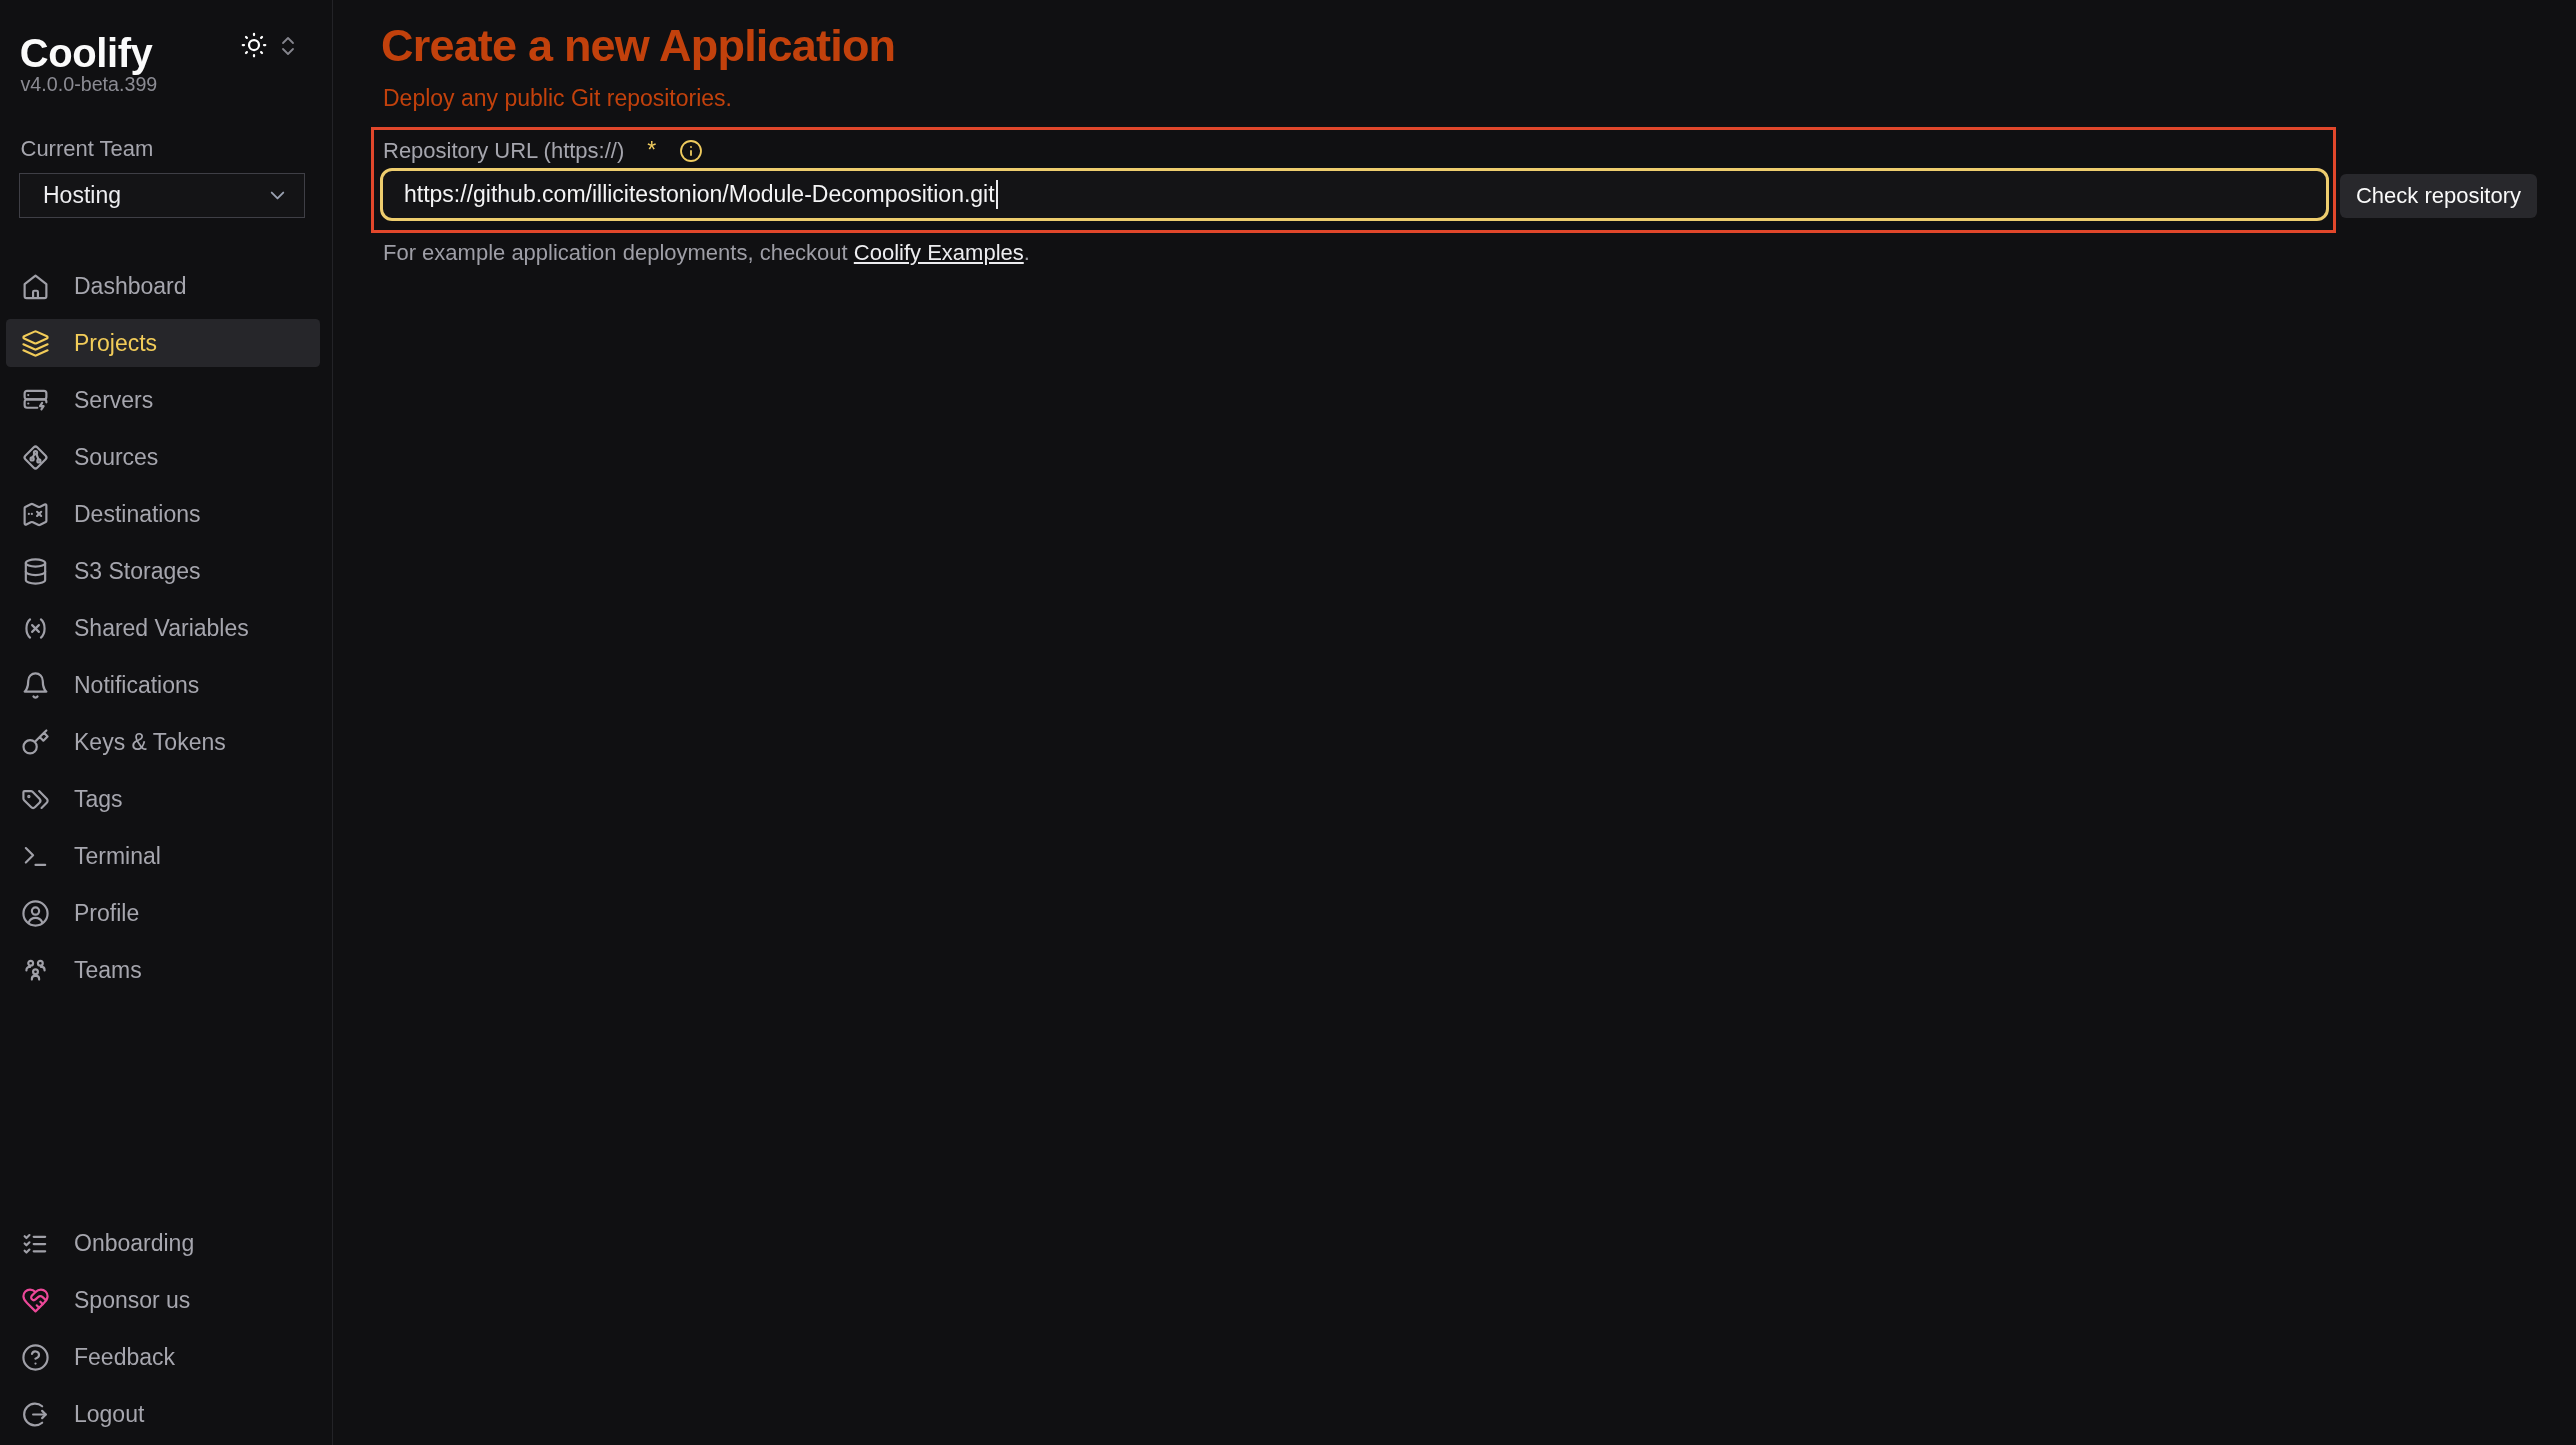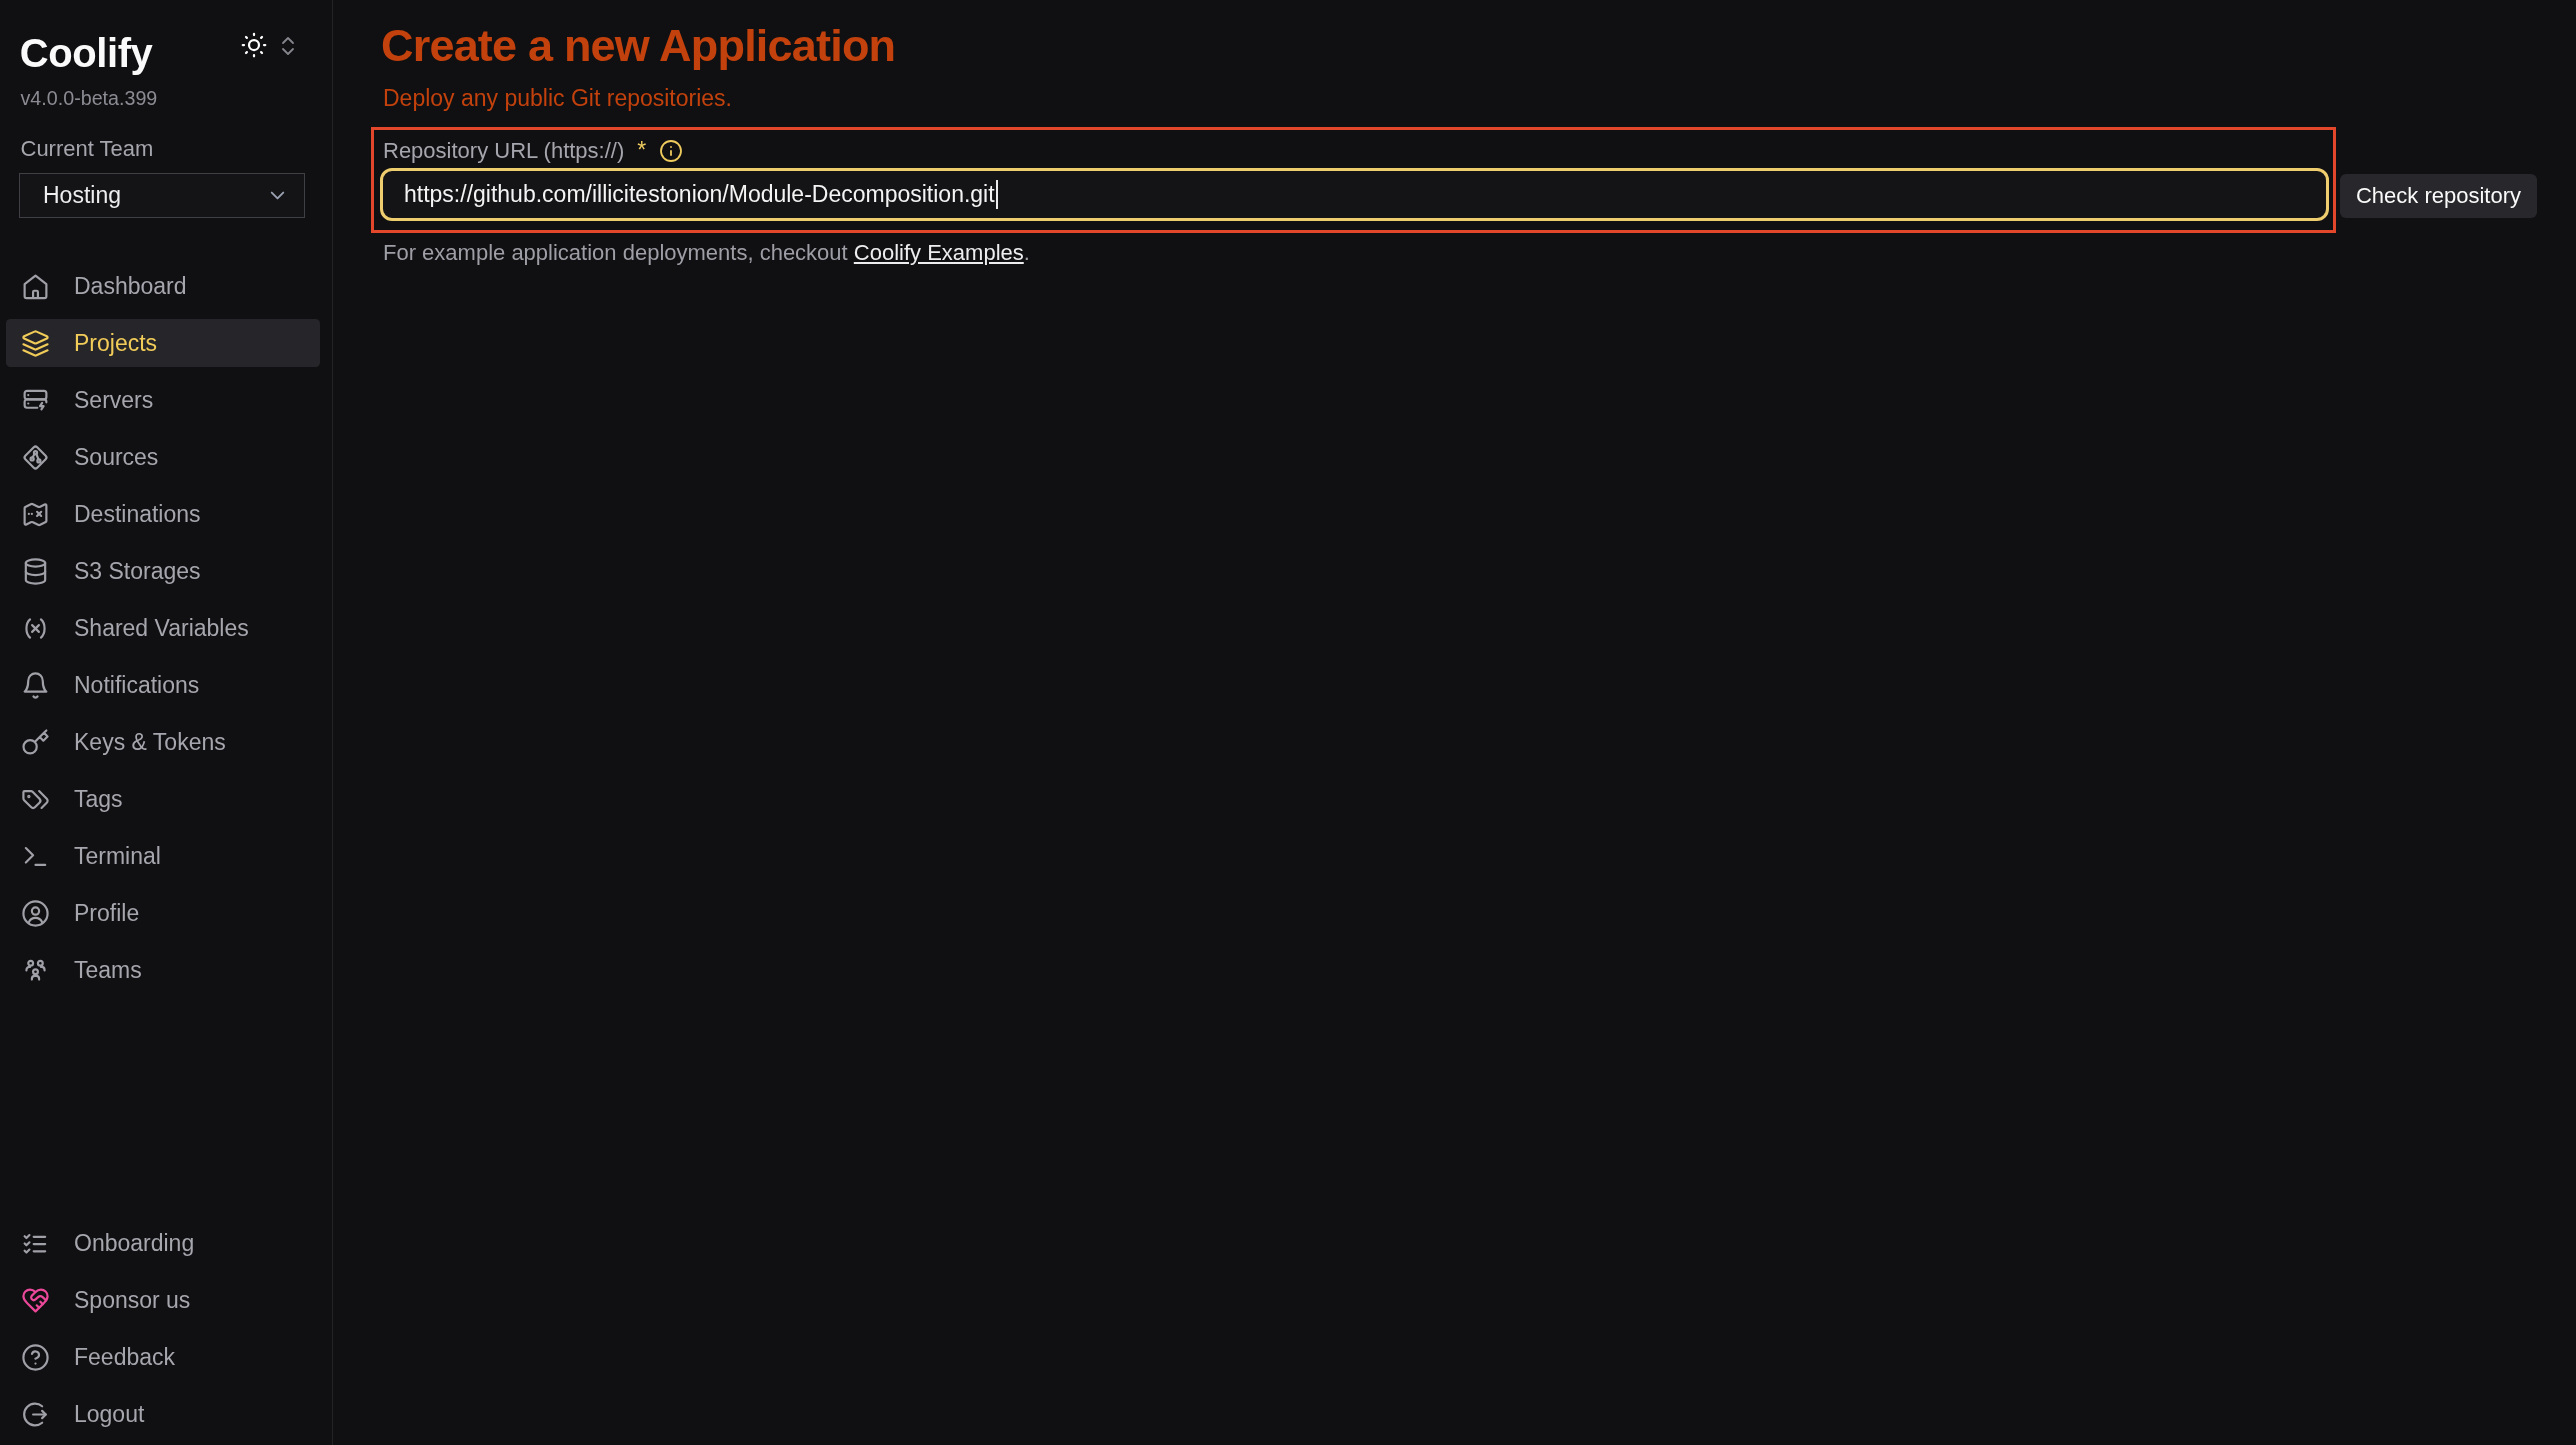--- a/index.html
+++ b/index.html
@@ -16,21 +16,21 @@
   
   .sidebar {
     position:absolute; left:0; top:0; width:333px; height:1446px;
     background:#101012; border-right:1.5px solid #232327;
   }
   .app-name {
     position:absolute; left:19.7px; top:31px;
     font-size:40px; font-weight:700; color:#fafafa; letter-spacing:-0.4px;
   }
   .app-version {
-    position:absolute; left:20.5px; top:87px;
+    position:absolute; left:20.5px; top:73px;
     font-size:19.7px; color:#8b8b93;
   }
   .theme-icon { position:absolute; left:239px; top:30px; color:#ffffff; }
   .updown-icon { position:absolute; left:276px; top:34px; color:#85858d; }
 
   .team-label {
     position:absolute; left:20.5px; top:136px;
     font-size:22px; color:#a5a5ad;
   }
   .team-select {
@@ -69,21 +69,21 @@
     font-size:23px; color:#c2410c;
   }
 
   .annotation-box {
     position:absolute; left:371px; top:127px; width:1965px; height:106px;
     border:3.8px solid #e2472b; pointer-events:none;
   }
 
   .field-label-row {
     position:absolute; left:383px; top:137px;
-    display:flex; align-items:center; gap:13px;
+    display:flex; align-items:center; gap:23px;
     font-size:22px; color:#a5a5ad;
   }
   .field-label-row .required { color:#efcb5e; font-size:23px; }
   .field-label-row .info { color:#efcb5e; display:flex; }
 
   .repo-input {
     position:absolute; left:380px; top:168px; width:1949px; height:53px;
     border:3px solid #eecd6e; border-radius:12px; background:#141416;
     display:flex; align-items:center; padding:16px 21px;
     font-size:23px; color:#f4f4f5; white-space:nowrap; overflow:hidden;

